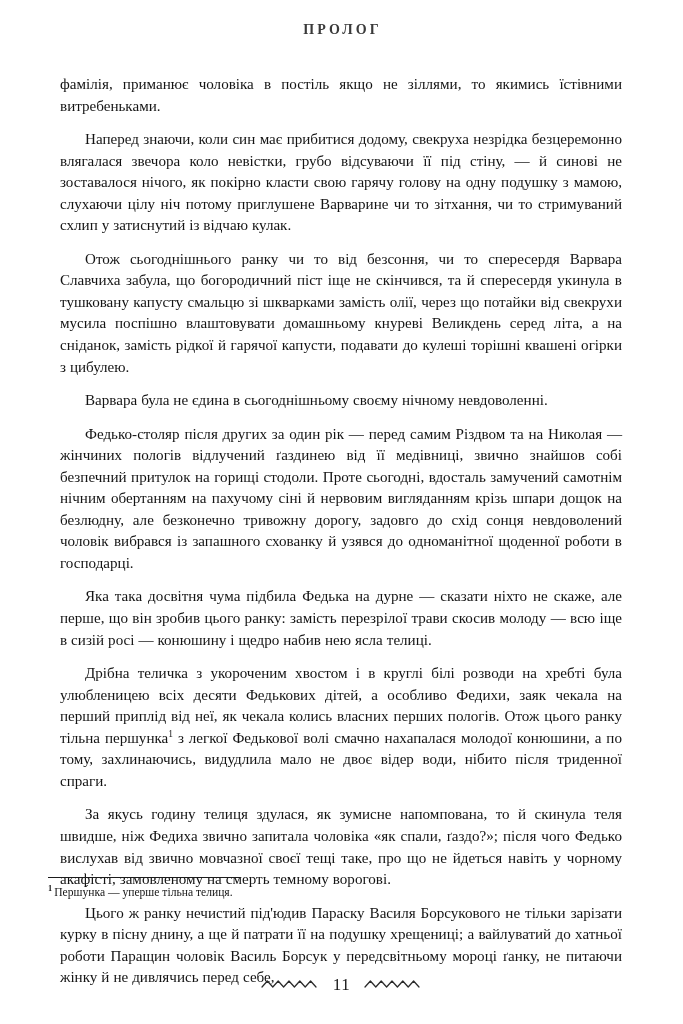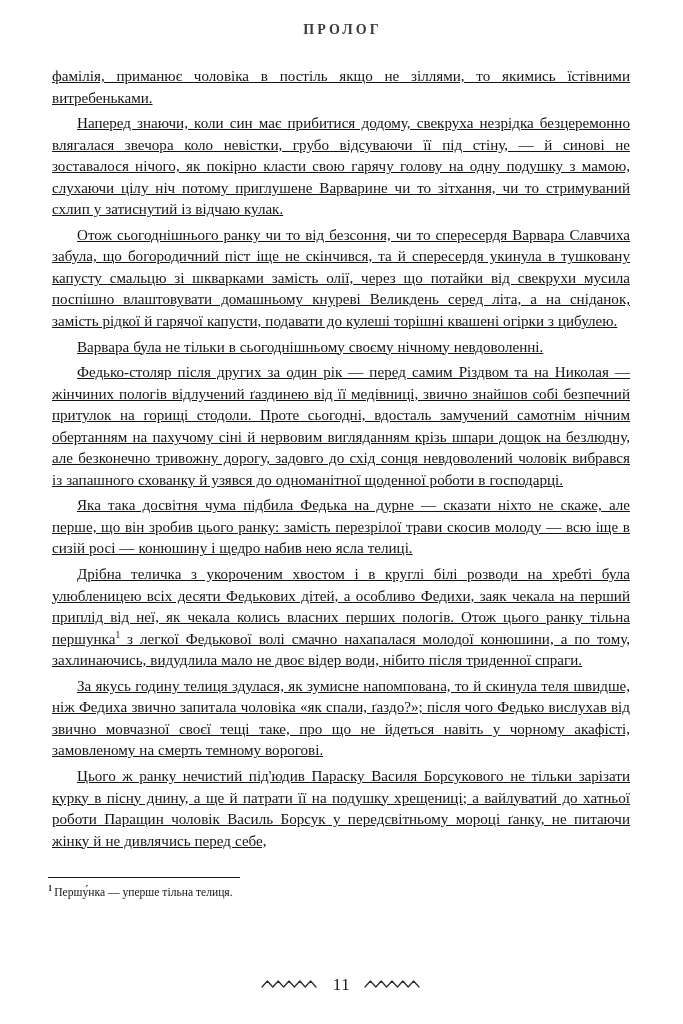--- a/index.html
+++ b/index.html
@@ -39,30 +39,29 @@
   }
 
   
   .textblock {
     position: absolute;
     top: 62px;
     left: 48px;
     width: 586px;
   }
   p.para {
-    margin: 4px;
+    margin: 12px;
     font-size: 15.1px;
     line-height: 21.55px;
     text-align: justify;
     text-justify: inter-word;
     text-indent: 25px;
     hyphens: manual;
     -webkit-hyphens: manual;
     word-spacing: 0.2px;
-    text-decoration: underline;
   }
   p.para.first {
     text-indent: 0;
   }
   sup.fn-ref {
     font-size: 9.5px;
     vertical-align: super;
     line-height: 0;
   }
 
@@ -119,21 +118,21 @@
 
 <div class="page">
 
   <div class="running-head">ПРОЛОГ</div>
 
   <div class="textblock">
 
     <p class="para first">фамілія, приманює чоловіка в постіль якщо не зіллями, то якимись їстівними витребеньками.</p>
     <p class="para">Наперед знаючи, коли син має прибитися додому, свекруха незрідка безцеремонно влягалася звечора коло невістки, грубо відсуваючи її під стіну, — й синові не зоставалося нічого, як покірно класти свою гарячу голову на одну подушку з мамою, слухаючи цілу ніч потому приглушене Варварине чи то зітхання, чи то стримуваний схлип у затиснутий із відчаю кулак.</p>
     <p class="para">Отож сьогоднішнього ранку чи то від безсоння, чи то спересердя Варвара Славчиха забула, що богородичний піст іще не скінчився, та й спересердя укинула в тушковану капусту смальцю зі шкварками замість олії, через що потайки від свекрухи мусила поспішно влаштовувати домашньому кнуреві Великдень серед літа, а на сніданок, замість рідкої й гарячої капусти, подавати до кулеші торішні квашені огірки з цибулею.</p>
-    <p class="para">Варвара була не тільки в сьогоднішньому своєму нічному невдоволенні.</p>
+    <p class="para">Варвара була не єдина в сьогоднішньому своєму нічному невдоволенні.</p>
     <p class="para">Федько-столяр після других за один рік — перед самим Різдвом та на Николая — жінчиних пологів відлучений ґаздинею від її медівниці, звично знайшов собі безпечний притулок на горищі стодоли. Проте сьогодні, вдосталь замучений самотнім нічним обертанням на пахучому сіні й нервовим вигляданням крізь шпари дощок на безлюдну, але безконечно тривожну дорогу, задовго до схід сонця невдоволений чоловік вибрався із запашного схованку й узявся до одноманітної щоденної роботи в господарці.</p>
     <p class="para">Яка така досвітня чума підбила Федька на дурне — сказати ніхто не скаже, але перше, що він зробив цього ранку: замість перезрілої трави скосив молоду — всю іще в сизій росі — конюшину і щедро набив нею ясла телиці.</p>
 
     <p class="para"><span>Дрібна теличка з укороченим хвостом і в круглі білі розводи на хребті була улюбленицею всіх десяти Федькових дітей, а особливо Федихи, заяк чекала на перший приплід від неї, як чекала колись власних перших пологів. Отож цього ранку тільна першунка</span><sup class="fn-ref">1</sup><span> з легкої Федькової волі смачно нахапалася молодої конюшини, а по тому, захлинаючись, видудлила мало не двоє відер води, нібито після триденної спраги.</span></p>
 
     <p class="para">За якусь годину телиця здулася, як зумисне напомпована, то й скинула теля швидше, ніж Федиха звично запитала чоловіка «як спали, ґаздо?»; після чого Федько вислухав від звично мовчазної своєї тещі таке, про що не йдеться навіть у чорному акафісті, замовленому на смерть темному ворогові.</p>
     <p class="para">Цього ж ранку нечистий під'юдив Параску Василя Борсукового не тільки зарізати курку в пісну днину, а ще й патрати її на подушку хрещениці; а вайлуватий до хатньої роботи Паращин чоловік Василь Борсук у передсвітньому мороці ґанку, не питаючи жінку й не дивлячись перед себе,</p>
 
   </div>
 

